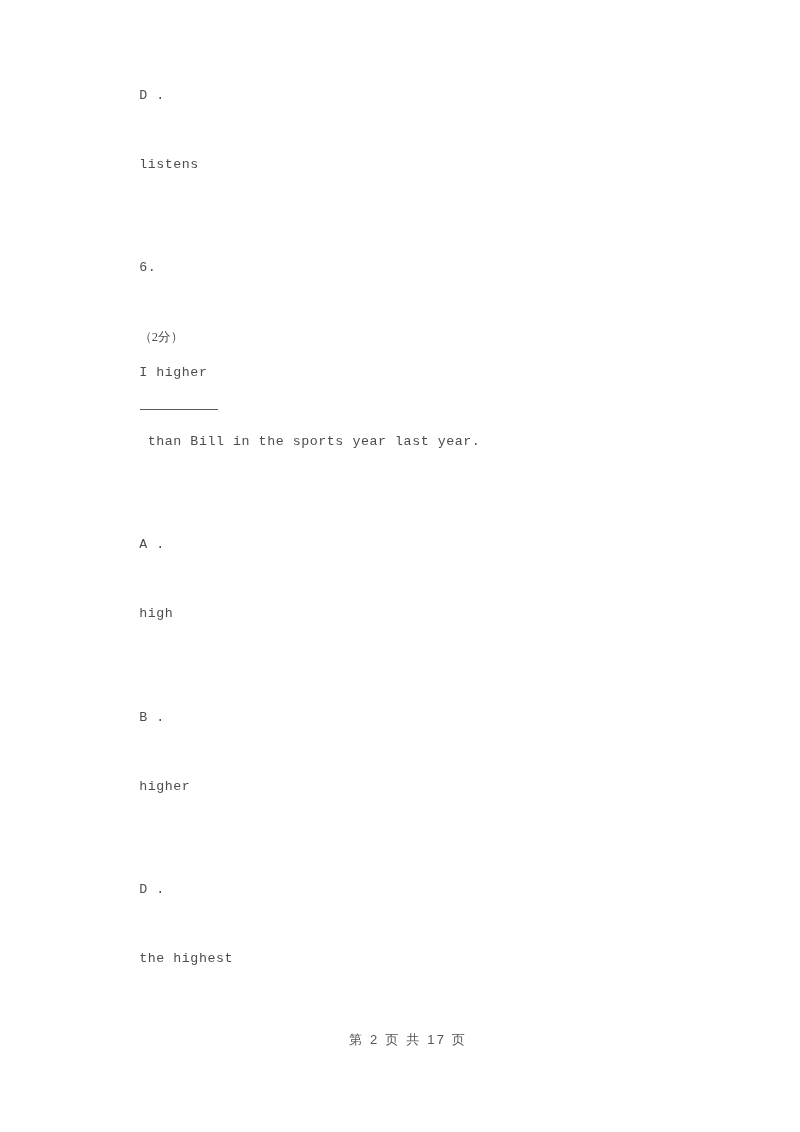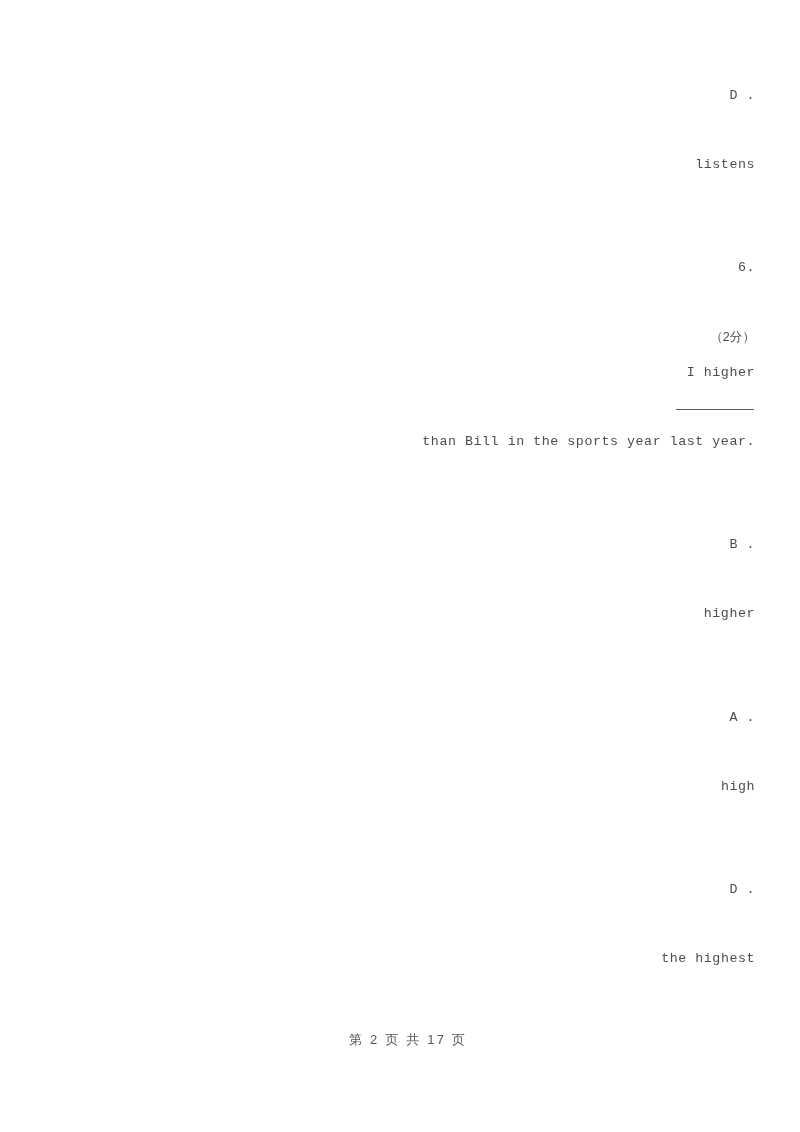--- a/index.html
+++ b/index.html
@@ -34,35 +34,34 @@
   }
 
   
   .line {
     font-size: 13.3px;
     line-height: 34.5px;
     letter-spacing: 0.55px;
     white-space: pre-wrap;
     color: #4d4d4d;
     min-height: 34.5px;
-    text-align: right;
   }
 
   
   .opt {
     padding-left: 43px;
   }
 
   
   .qrow {
     padding-left: 43px;
   }
 
   .score {
-    font-family: Liberation Sans, sans-serif;
+    font-family: Liberation Serif, serif;
     font-size: 12.6px;
     letter-spacing: 0;
   }
 
   .blank {
     display: inline-block;
     border-bottom: 1px solid #5a5a5a;
     vertical-align: baseline;
     height: 0.92em;
     margin: 0 1px;
@@ -95,28 +94,28 @@
 
     <div class="line qrow">
       <span>6.</span>
       <span>&nbsp;&nbsp;</span>
       <span class="score">（2分）</span>
       <span>I higher</span>
       <span class="blank w-long"></span>
       <span> than Bill in the sports year last year.</span>
     </div>
     <div class="line opt">
+      <span>A .</span>
+      <span>&nbsp;</span>
+      <span>high</span>
+    </div>
+    <div class="line opt">
       <span>B .</span>
       <span>&nbsp;</span>
       <span>higher</span>
-    </div>
-    <div class="line opt">
-      <span>A .</span>
-      <span>&nbsp;</span>
-      <span>high</span>
     </div>
     <div class="line opt">
       <span>D .</span>
       <span>&nbsp;</span>
       <span>the highest</span>
     </div>
 
   </div>
 
   <div class="footer">第 2 页 共 17 页</div>

